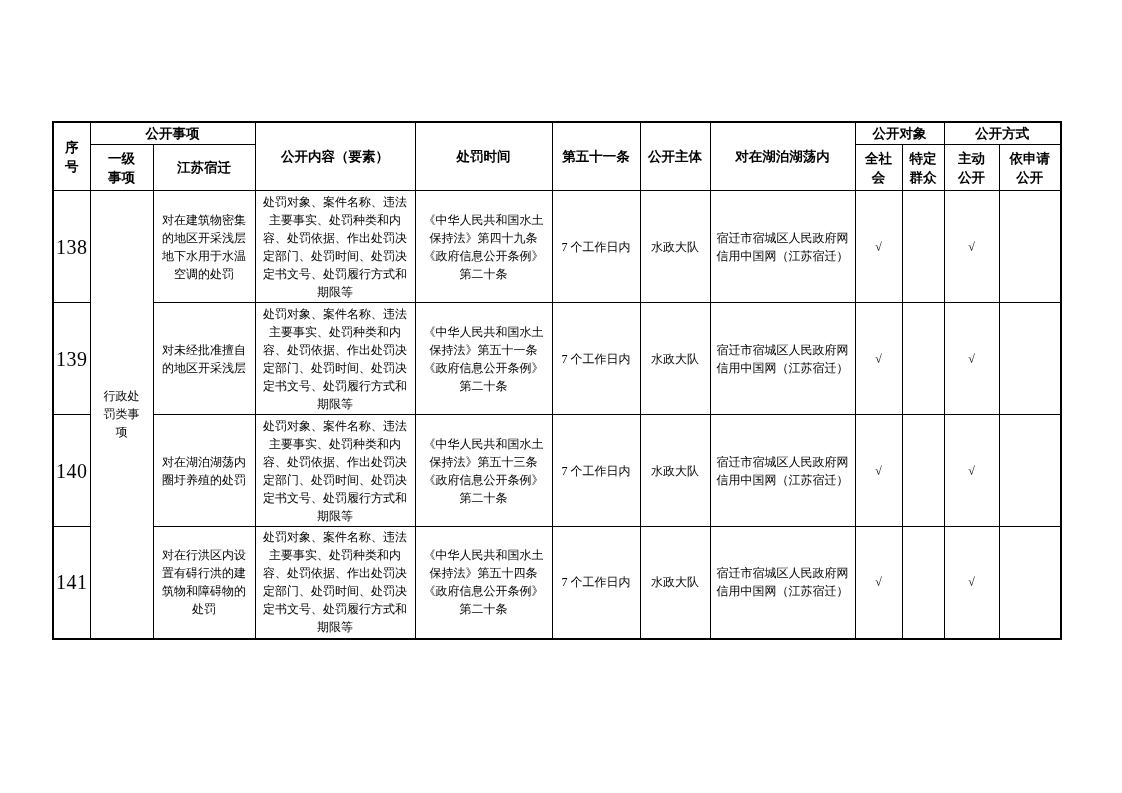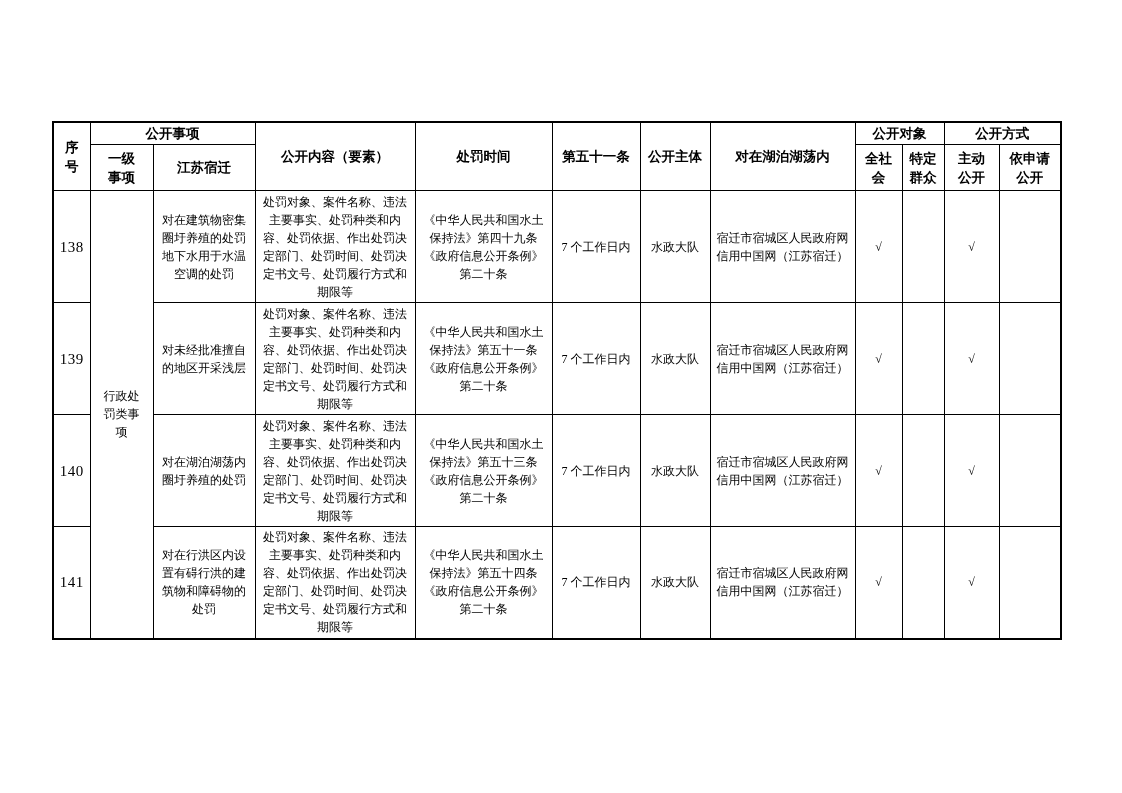--- a/index.html
+++ b/index.html
@@ -40,21 +40,21 @@
     line-height: 19px;
   }
   .disclosure-table td {
     font-size: 12px;
     line-height: 18px;
   }
   tr.header-row-1 th { height: 17px; margin-left: 16px; }
   tr.header-row-2 th { height: 43px; }
   tr.data-row { height: 112px; }
   td.serial-cell {
-    font-size: 15px;
+    font-size: 20px;
     letter-spacing: 0.5px;
   }
   td.check-cell {
     font-size: 12px;
   }
   
   col.c-serial   { width: 37px; }
   col.c-level1   { width: 63px; }
   col.c-level2   { width: 102px; }
   col.c-content  { width: 160px; }
@@ -113,21 +113,21 @@
 公开</th>
       </tr>
     </thead>
     <tbody>
       <tr class="data-row">
         <td class="serial-cell">138</td>
         <td rowspan="4">行政处
 罚类事
 项</td>
         <td>对在建筑物密集
-圈圩养殖的处罚
+的地区开采浅层
 地下水用于水温
 空调的处罚</td>
         <td>处罚对象、案件名称、违法
 主要事实、处罚种类和内
 容、处罚依据、作出处罚决
 定部门、处罚时间、处罚决
 定书文号、处罚履行方式和
 期限等</td>
         <td>《中华人民共和国水土
 保持法》第四十九条

